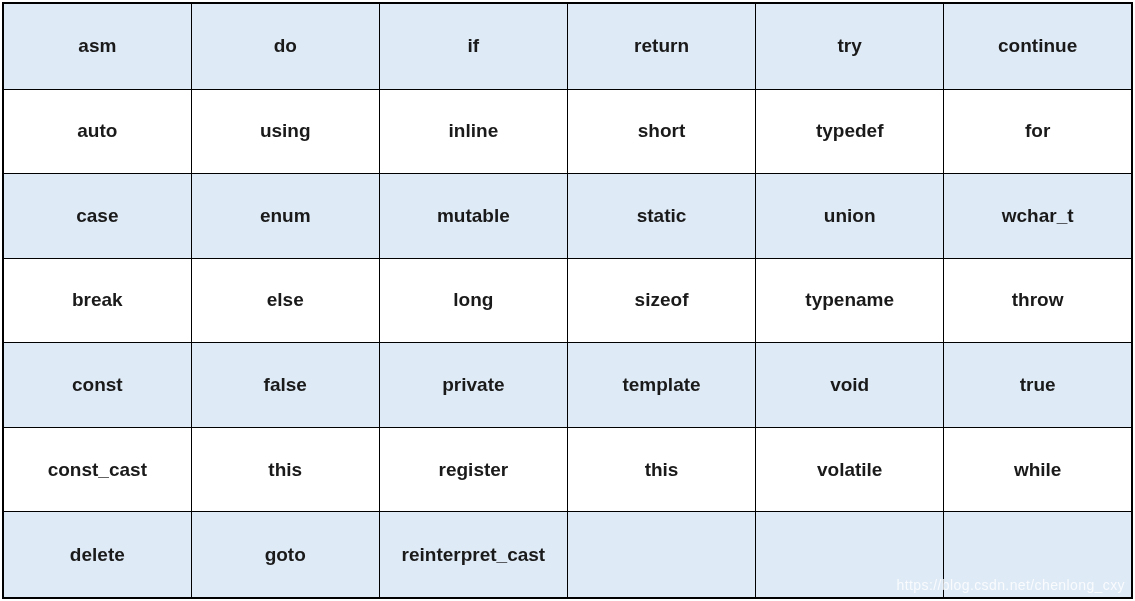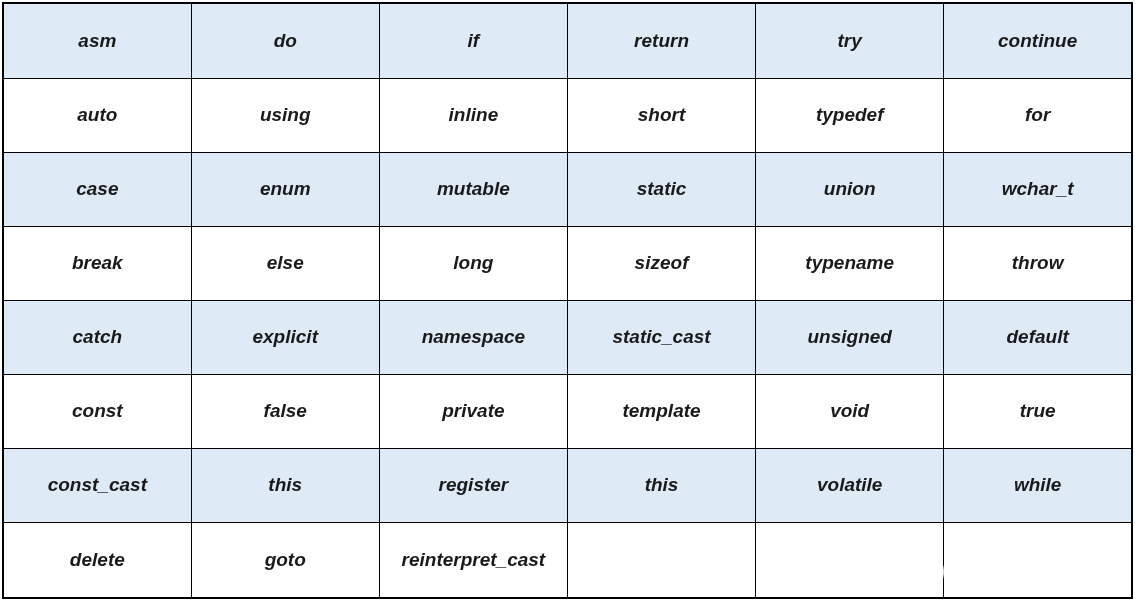--- a/index.html
+++ b/index.html
@@ -18,21 +18,20 @@
     background: #ffffff;
     font-family: "Liberation Sans", sans-serif;
     overflow: hidden;
   }
   .page {
     position: relative;
     width: 1135px;
     height: 601px;
     padding: 2px;
     background: #ffffff;
-    font-style: italic;
   }
   table.kw-table {
     width: 100%;
     height: 100%;
     border-collapse: collapse;
     table-layout: fixed;
     border: 2px solid var(--border-color);
   }
   table.kw-table td {
     border: 1px solid var(--border-color);
@@ -44,22 +43,22 @@
     color: var(--text-color);
     overflow: hidden;
     white-space: nowrap;
   }
   table.kw-table tr:nth-child(odd) td {
     background: var(--alt-fill);
   }
   .watermark {
     position: absolute;
     right: 10px;
-    bottom: 16px;
-    font-size: 20px;
+    bottom: 8px;
+    font-size: 14px;
     font-weight: normal;
     letter-spacing: 0.4px;
     color: var(--watermark-color);
     pointer-events: none;
     margin-left: 44px;
   }
 </style>
 </head>
 <body>
 
@@ -92,28 +91,20 @@
         </tr>
         <tr>
           <td>break</td>
           <td>else</td>
           <td>long</td>
           <td>sizeof</td>
           <td>typename</td>
           <td>throw</td>
         </tr>
         <tr>
-          <td>catch</td>
-          <td>explicit</td>
-          <td>namespace</td>
-          <td>static_cast</td>
-          <td>unsigned</td>
-          <td>default</td>
-        </tr>
-        <tr>
           <td>const</td>
           <td>false</td>
           <td>private</td>
           <td>template</td>
           <td>void</td>
           <td>true</td>
         </tr>
         <tr>
           <td>const_cast</td>
           <td>this</td>

